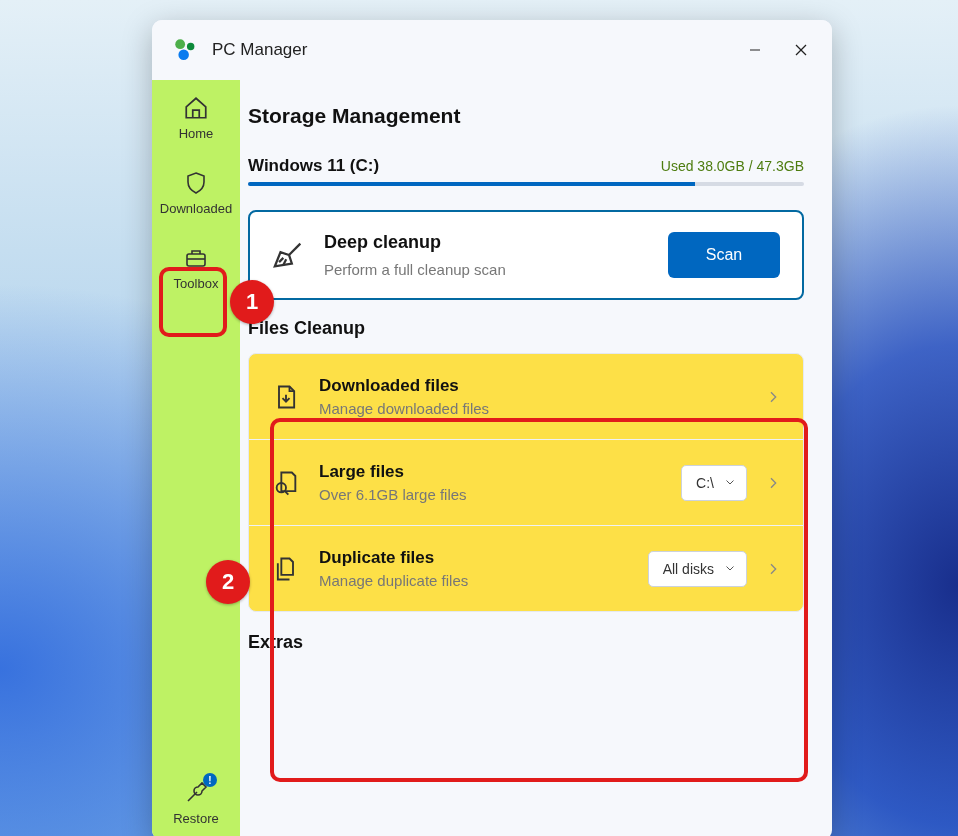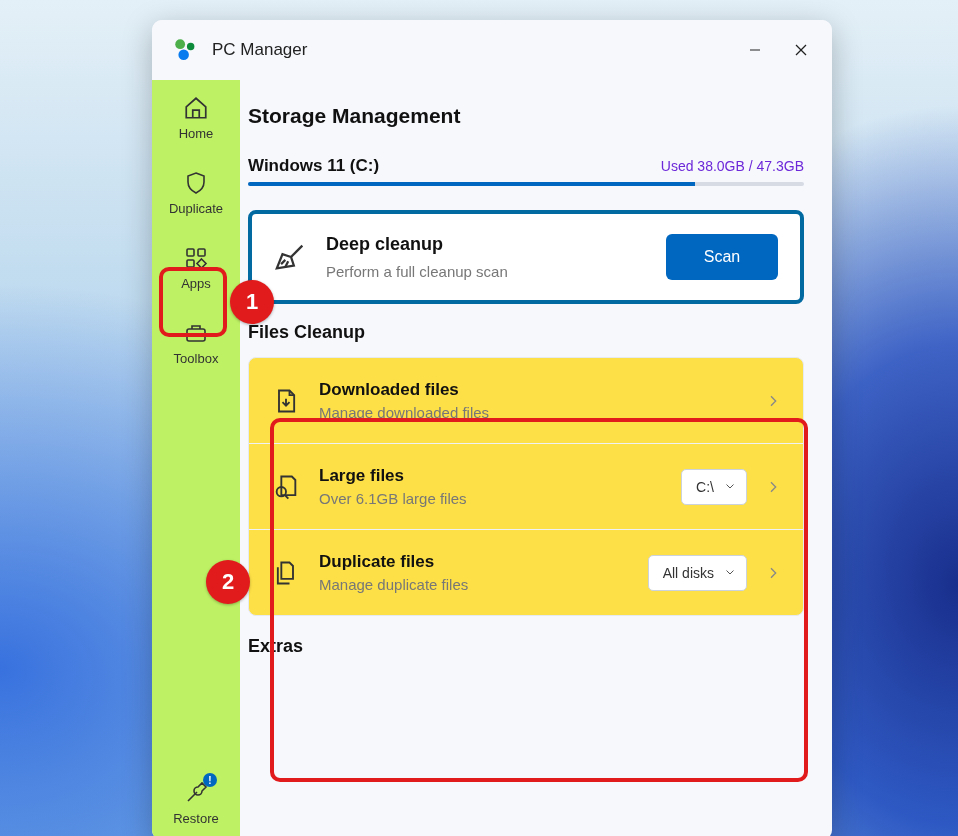--- a/index.html
+++ b/index.html
@@ -40,25 +40,25 @@
   .nav-item .nav-icon { width:28px; height:28px; display:flex; align-items:center; justify-content:center; }
   .nav-item .nav-label { font-size: 13px; color:#333; }
   .nav-item.active .nav-icon { color:#0067c0; }
   .nav-item.active .nav-label { color:#0067c0; }
   .nav-restore { margin-top:auto; margin-bottom: 10px; position:relative; }
   .nav-restore .badge { position:absolute; top:-2px; right:14px; width:14px; height:14px; border-radius:50%; background:#0067c0; color:#fff; font-size:10px; display:flex; align-items:center; justify-content:center; font-weight:bold;}
   .main { flex:1; padding: 10px 28px 0 8px; overflow:hidden; }
   .page-title { font-size: 21px; font-weight: 700; color:#111; margin: 14px 0 28px 0; }
   .drive-row { display:flex; align-items:baseline; justify-content:space-between; margin-bottom:6px; }
   .drive-name { font-size:17px; font-weight:600; color:#111; }
-  .drive-usage { font-size:14px; color:#6d28d9; }
+  .drive-usage { font-size:14px; color:#4d7c0f; }
   .drive-bar { width:100%; height:4px; background:#d6dbe4; border-radius:2px; overflow:hidden; margin-bottom:24px;}
   .drive-bar-fill { height:100%; background:#0067c0; }
   .card {
-    background:#fff; border:4px solid #0369a1; border-radius:8px; padding: 20px 22px;
+    background:#fff; border:2px solid #0369a1; border-radius:8px; padding: 20px 22px;
     display:flex; align-items:center; gap:18px; margin-bottom:18px;
   }
   .card .card-icon { width:34px; height:34px; display:flex; align-items:center; justify-content:center; color:#333; flex-shrink:0;}
   .card .card-text { flex:1; }
   .card .card-title { font-size:18px; font-weight:600; color:#111; }
   .card .card-sub { font-size:15px; color:#777; margin-top:8px; }
   .scan-btn { background:#0067c0; color:#fff; border:none; border-radius:6px; width:112px; height:46px; font-size:16px; cursor:pointer; }
   .section-title { font-size:18px; font-weight:600; color:#111; margin: 10px 0 14px 0;}
   .cleanup-list { background:#fde047; border:1px solid #e5e9f0; border-radius:8px; }
   .cleanup-row { display:flex; align-items:center; padding:22px 22px; gap:18px; border-bottom:1px solid #eef1f6; cursor:pointer;}
@@ -115,35 +115,24 @@
         </span>
         <span class="nav-label">Home</span>
       </div>
 
       <div class="nav-item">
         <span class="nav-icon">
           <svg width="24" height="24" viewBox="0 0 24 24" fill="none" stroke="#333" stroke-width="1.6">
               <path d="M12 2 L20 5 V11 C20 16 16 20 12 22 C8 20 4 16 4 11 V5 Z"></path>
             </svg>
         </span>
-        <span class="nav-label">Duplicate</span>
-      </div>
-
-
-      <div class="nav-item">
-        <span class="nav-icon">
-          <svg width="24" height="24" viewBox="0 0 24 24" fill="none" stroke="#333" stroke-width="1.6">
-              <rect x="3" y="3" width="7" height="7" rx="1"></rect>
-              <rect x="14" y="3" width="7" height="7" rx="1"></rect>
-              <rect x="3" y="14" width="7" height="7" rx="1"></rect>
-              <path d="M17.5 13 L22 17.5 L17.5 22 L13 17.5 Z"></path>
-            </svg>
-        </span>
-        <span class="nav-label">Apps</span>
-      </div>
+        <span class="nav-label">Downloaded</span>
+      </div>
+
+
 
       <div class="nav-item">
         <span class="nav-icon">
           <svg width="24" height="24" viewBox="0 0 24 24" fill="none" stroke="#333" stroke-width="1.6">
               <rect x="3" y="8" width="18" height="12" rx="2"></rect>
               <path d="M8 8 V5 H16 V8"></path>
               <line x1="3" y1="13" x2="21" y2="13"></line>
             </svg>
         </span>
         <span class="nav-label">Toolbox</span>

